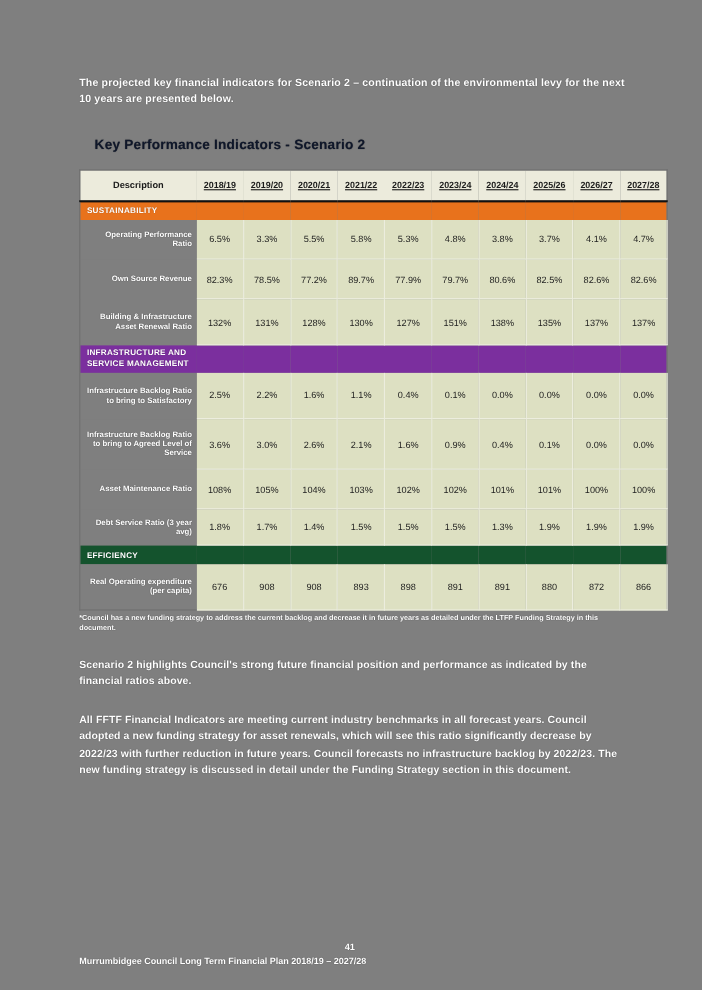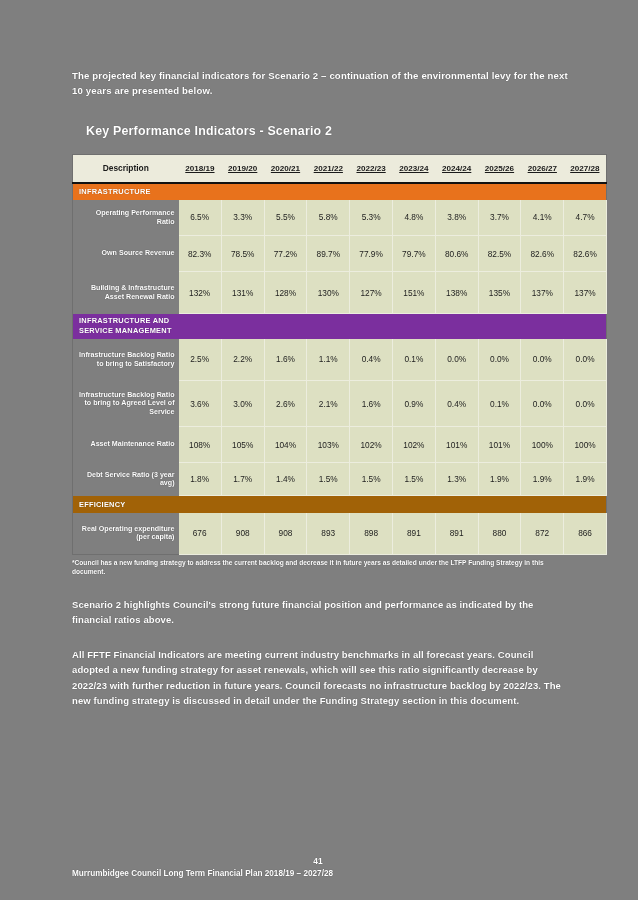--- a/index.html
+++ b/index.html
@@ -21,21 +21,21 @@
     color:#ffffff;
     font-size:9.6px;
     line-height:15px;
     font-weight:bold;
     letter-spacing:.15px;
     margin:0 0 26px 0;
     text-shadow:0 0 1px rgba(0,0,0,.55);
     max-width:500px;
   }
   .kpi-title{
-    color:#ffffff;
+    color:#0f172a;
     font-size:12.4px;
     font-weight:bold;
     letter-spacing:.2px;
     margin:0 0 16px 0;
     text-shadow:0 0 1px rgba(0,0,0,.5);
     padding-left:14px;
   }
   table.kpi{
     border-collapse:collapse;
     width:534px;
@@ -70,21 +70,21 @@
     height:17px;
     font-size:7.4px;
     font-weight:bold;
     color:#ffffff;
     letter-spacing:.25px;
     padding-left:6px;
     text-shadow:0 0 1px rgba(0,0,0,.35);
   }
   .sect.orange td{ background:#e8721c; }
   .sect.purple td{ background:#7b2f9e; }
-  .sect.green  td{ background:#a16207; }
+  .sect.green  td{ background:#14532d; }
   .sect.purple td{ height:25px; line-height:10px; }
   .drow td{
     background:#dde0c2;
     border-right:1px solid #ecedde;
     border-bottom:1px solid #ecedde;
     font-size:8.3px;
     color:#1d1d1d;
     text-align:center;
   }
   .drow td.lbl{
@@ -175,21 +175,21 @@
           <th class="yr-h"><span>2022/23</span></th>
           <th class="yr-h"><span>2023/24</span></th>
           <th class="yr-h"><span>2024/24</span></th>
           <th class="yr-h"><span>2025/26</span></th>
           <th class="yr-h"><span>2026/27</span></th>
           <th class="yr-h"><span>2027/28</span></th>
         </tr>
     </thead>
     <tbody id="tbody">
         <tr class="sect orange">
-          <td colspan="1">INFRASTRUCTURE</td>
+          <td colspan="1">SUSTAINABILITY</td>
           <td></td>
           <td></td>
           <td></td>
           <td></td>
           <td></td>
           <td></td>
           <td></td>
           <td></td>
           <td></td>
           <td></td>

